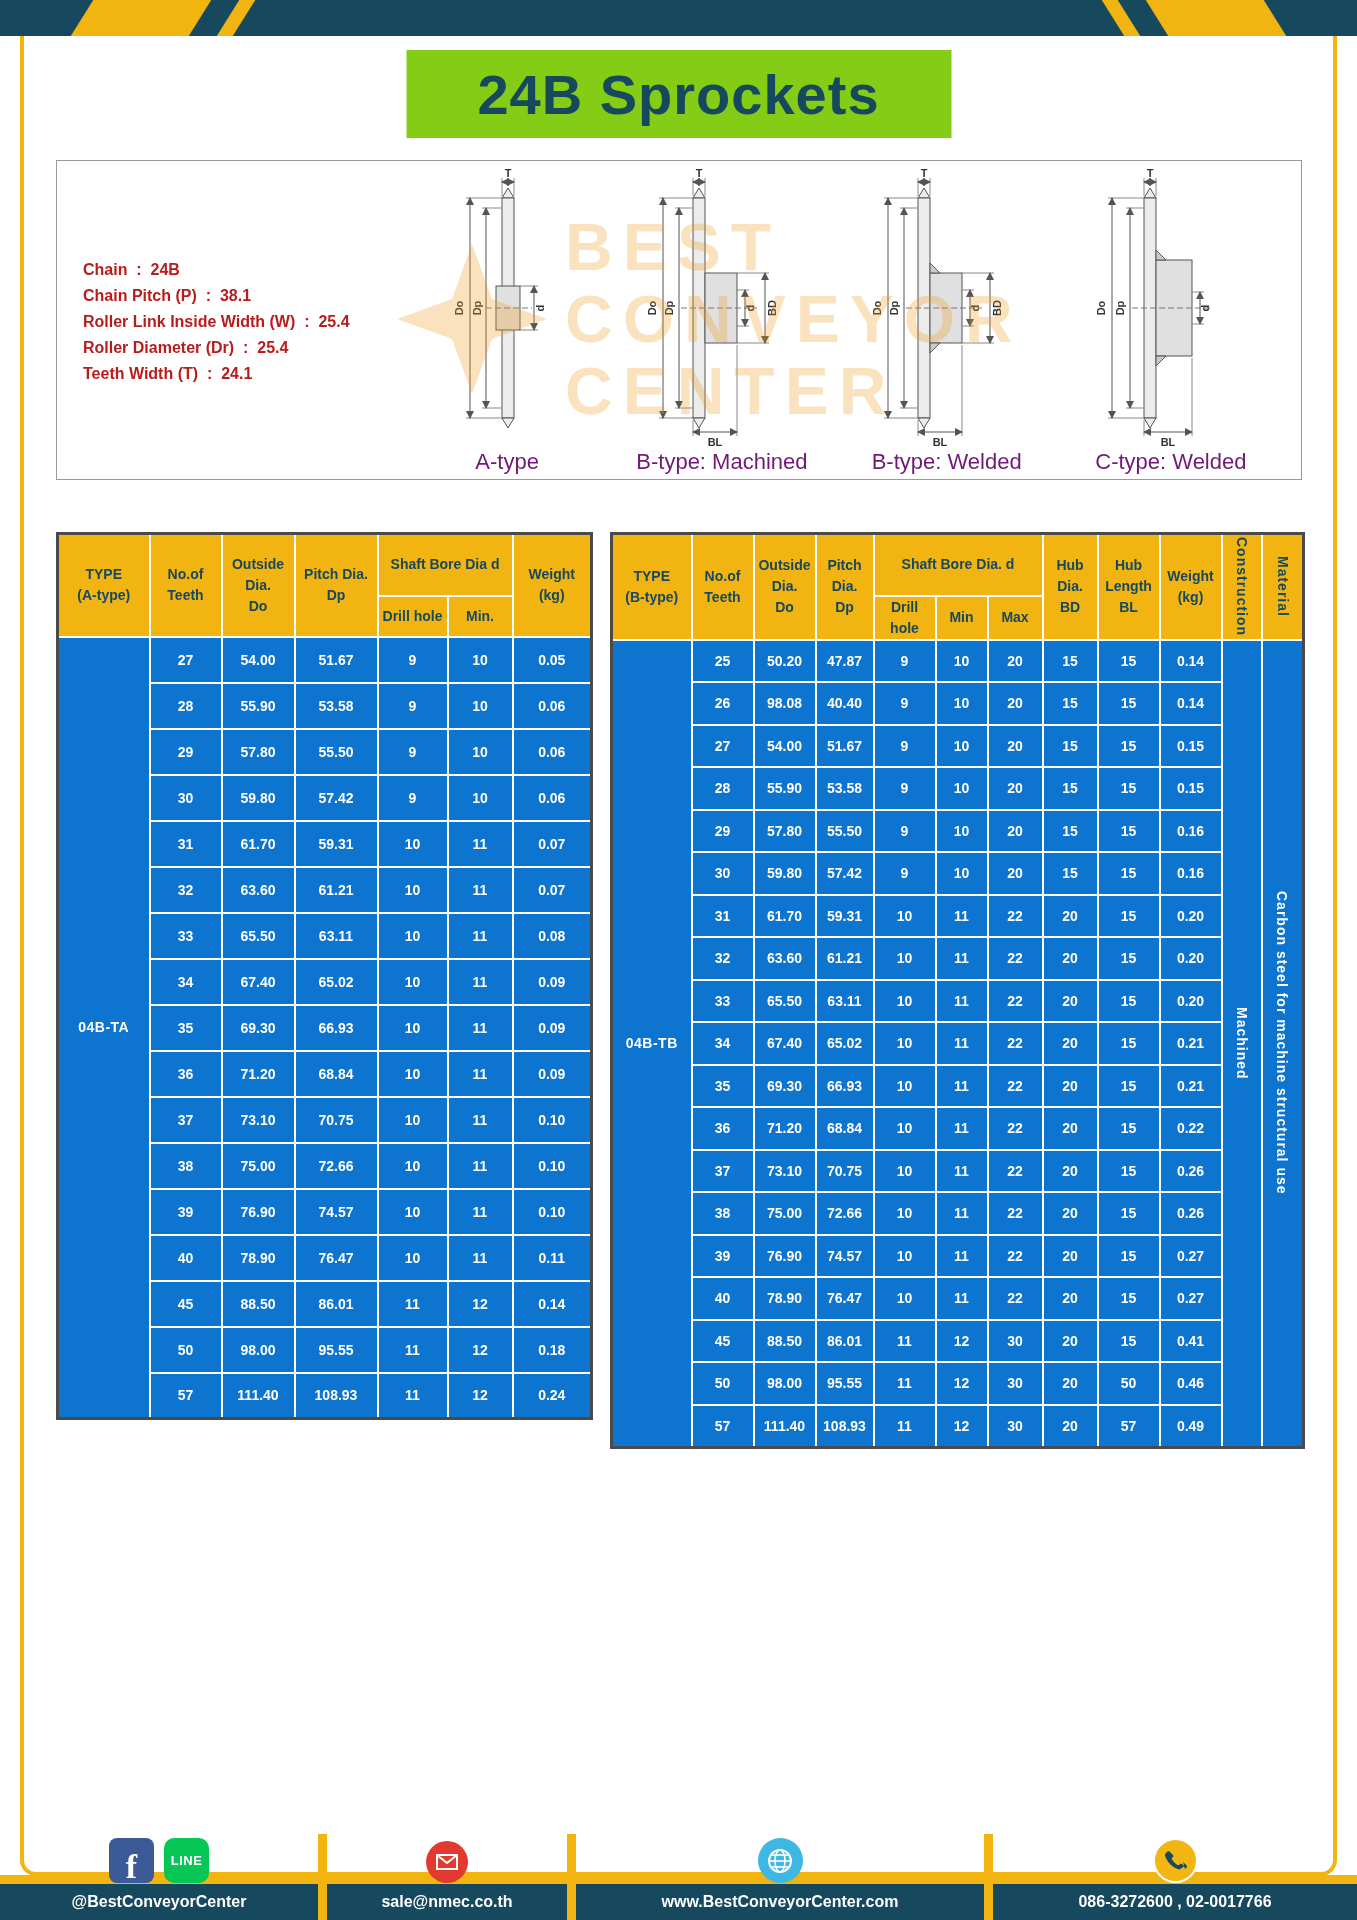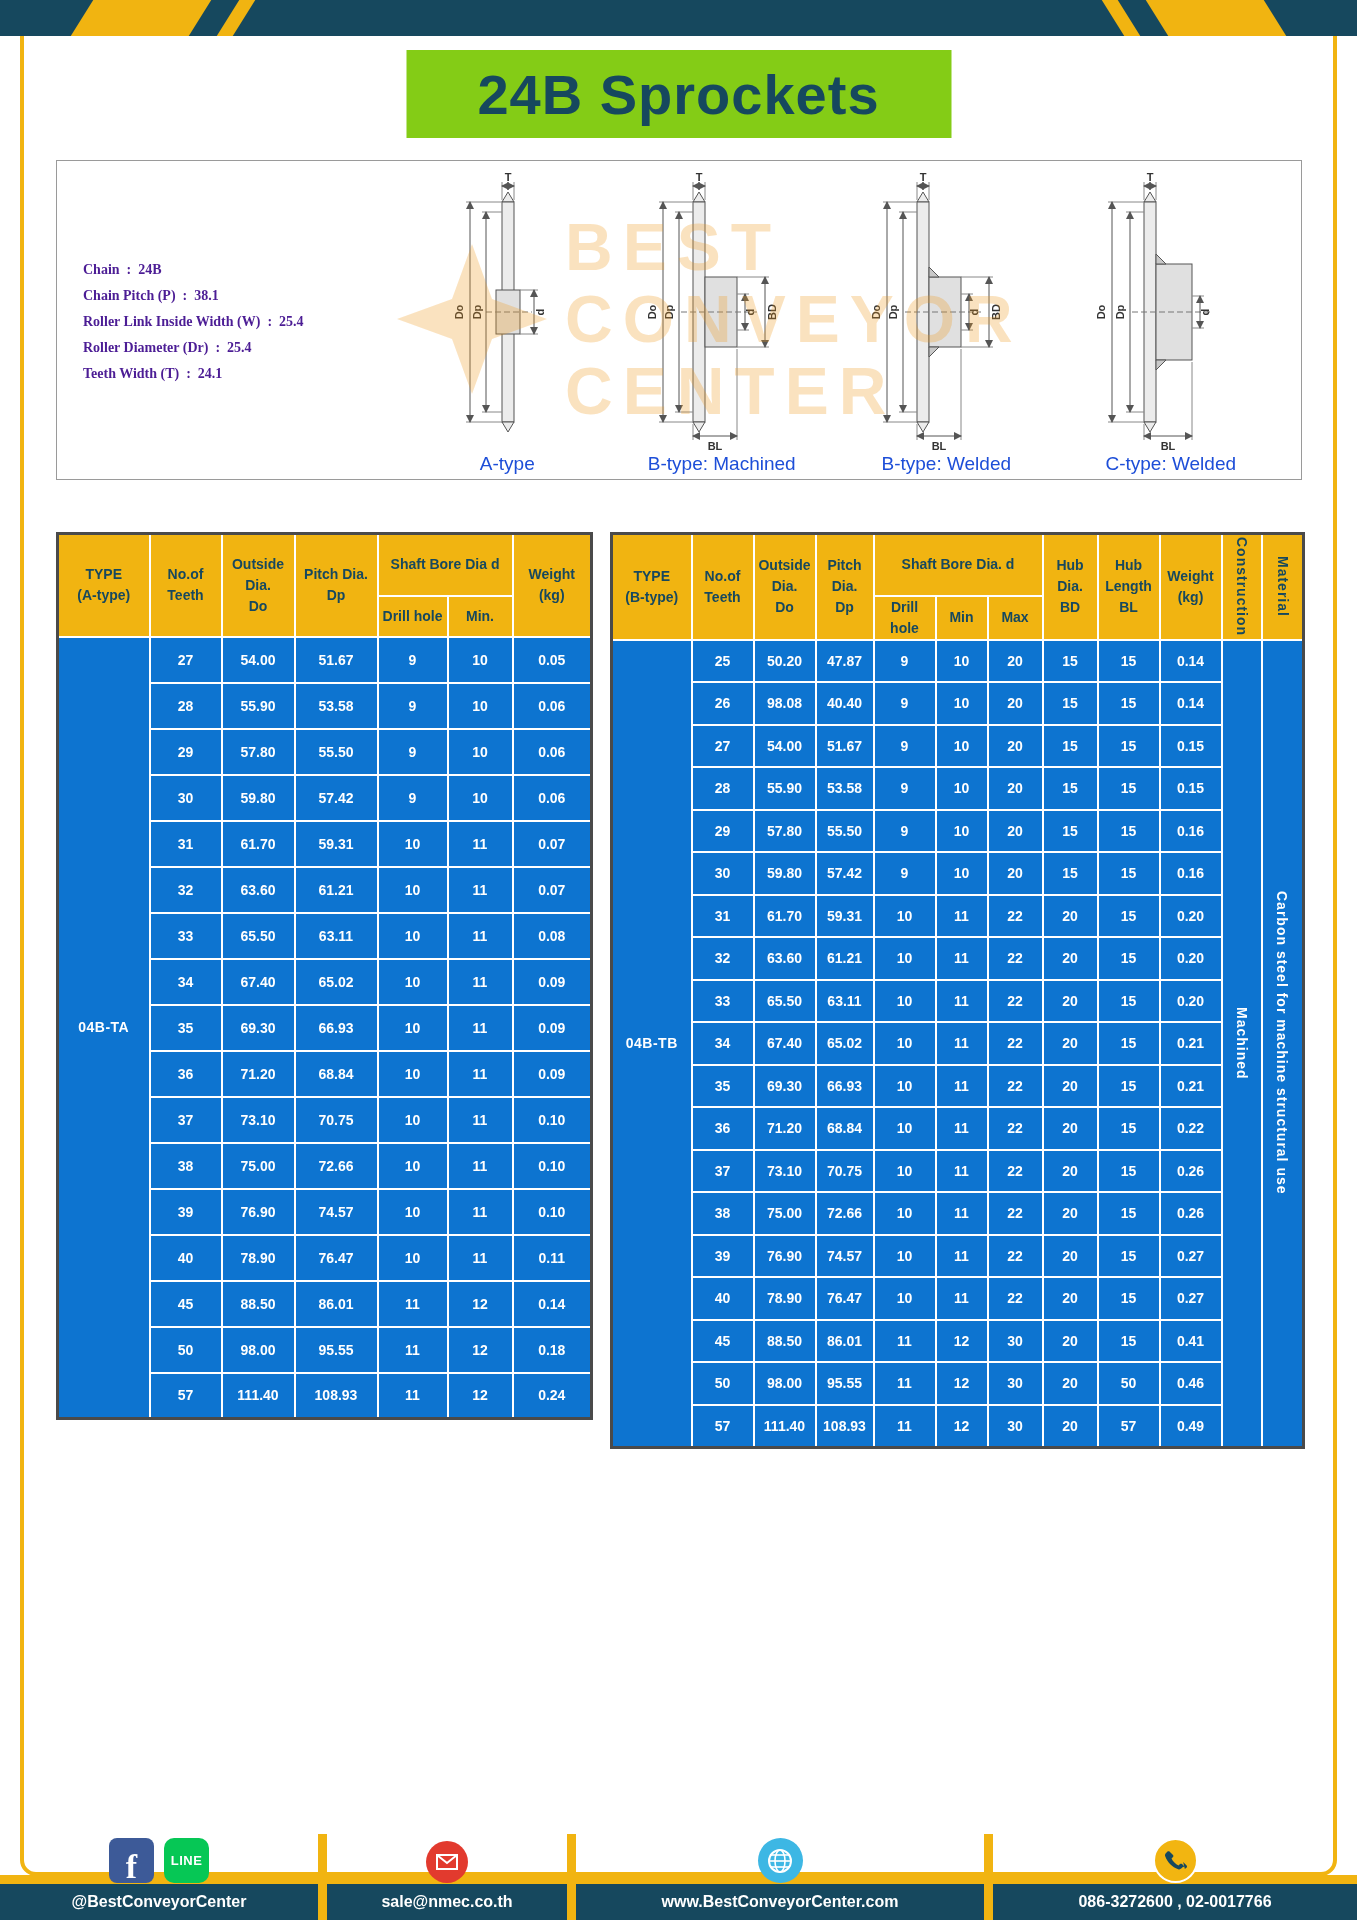--- a/index.html
+++ b/index.html
@@ -17,24 +17,24 @@
   
   .frame { position: absolute; left: 20px; right: 20px; top: 14px; bottom: 44px; border: 4px solid #f1b411; border-radius: 16px; z-index: 0; }
 
   
   .title-banner { position: absolute; top: 50px; left: 50%; transform: translateX(-50%); width: 545px; height: 88px; background: #84cc16; z-index: 2; display: flex; align-items: center; justify-content: center; }
   .title-banner h1 { margin: 0; font-size: 56px; font-weight: bold; color: #16485e; letter-spacing: 1px; }
 
   
   .diagram { position: absolute; left: 56px; top: 160px; width: 1246px; height: 320px; background: #fff; border: 1px solid #9a9a9a; z-index: 1; display: flex; padding: 8px 18px 4px 18px; overflow: hidden; }
   .specs { width: 330px; align-self: center; padding-left: 8px; }
-  .spec-line { white-space: pre; font-weight: bold; color: #4c1d95; font-size: 14px; line-height: 26px; font-family: Liberation Serif, serif; }
+  .spec-line { white-space: pre; font-weight: bold; color: #b91c1c; font-size: 16px; line-height: 26px; }
   .figs { flex: 1; display: flex; justify-content: space-around; align-items: flex-end; z-index: 1; }
   .figure { display: flex; flex-direction: column; align-items: center; }
-  .figure .caption { font-size: 19px; color: #1d4ed8; margin-top: 1px; }
+  .figure .caption { font-size: 22px; color: #701a75; margin-top: 1px; }
   .fig line { stroke: #555; stroke-width: 1; }
   .fig .ext { stroke: #888; }
   .fig .dash { stroke: #777; stroke-dasharray: 6 3; }
   .fig .plate { fill: #ececec; stroke: #555; }
   .fig .hub { fill: #e0e0e0; stroke: #555; }
   .fig .weld { fill: #c9c9c9; stroke: #555; }
   .fig text { fill: #333; font: bold 11px "Liberation Sans", sans-serif; }
   .watermark { position: absolute; left: 340px; top: 50px; display: flex; align-items: center; gap: 18px; opacity: 0.28; z-index: 2; pointer-events: none; }
   .watermark .wm-text div { font-size: 66px; font-weight: bold; color: #f09a1d; letter-spacing: 10px; line-height: 72px; }
 

